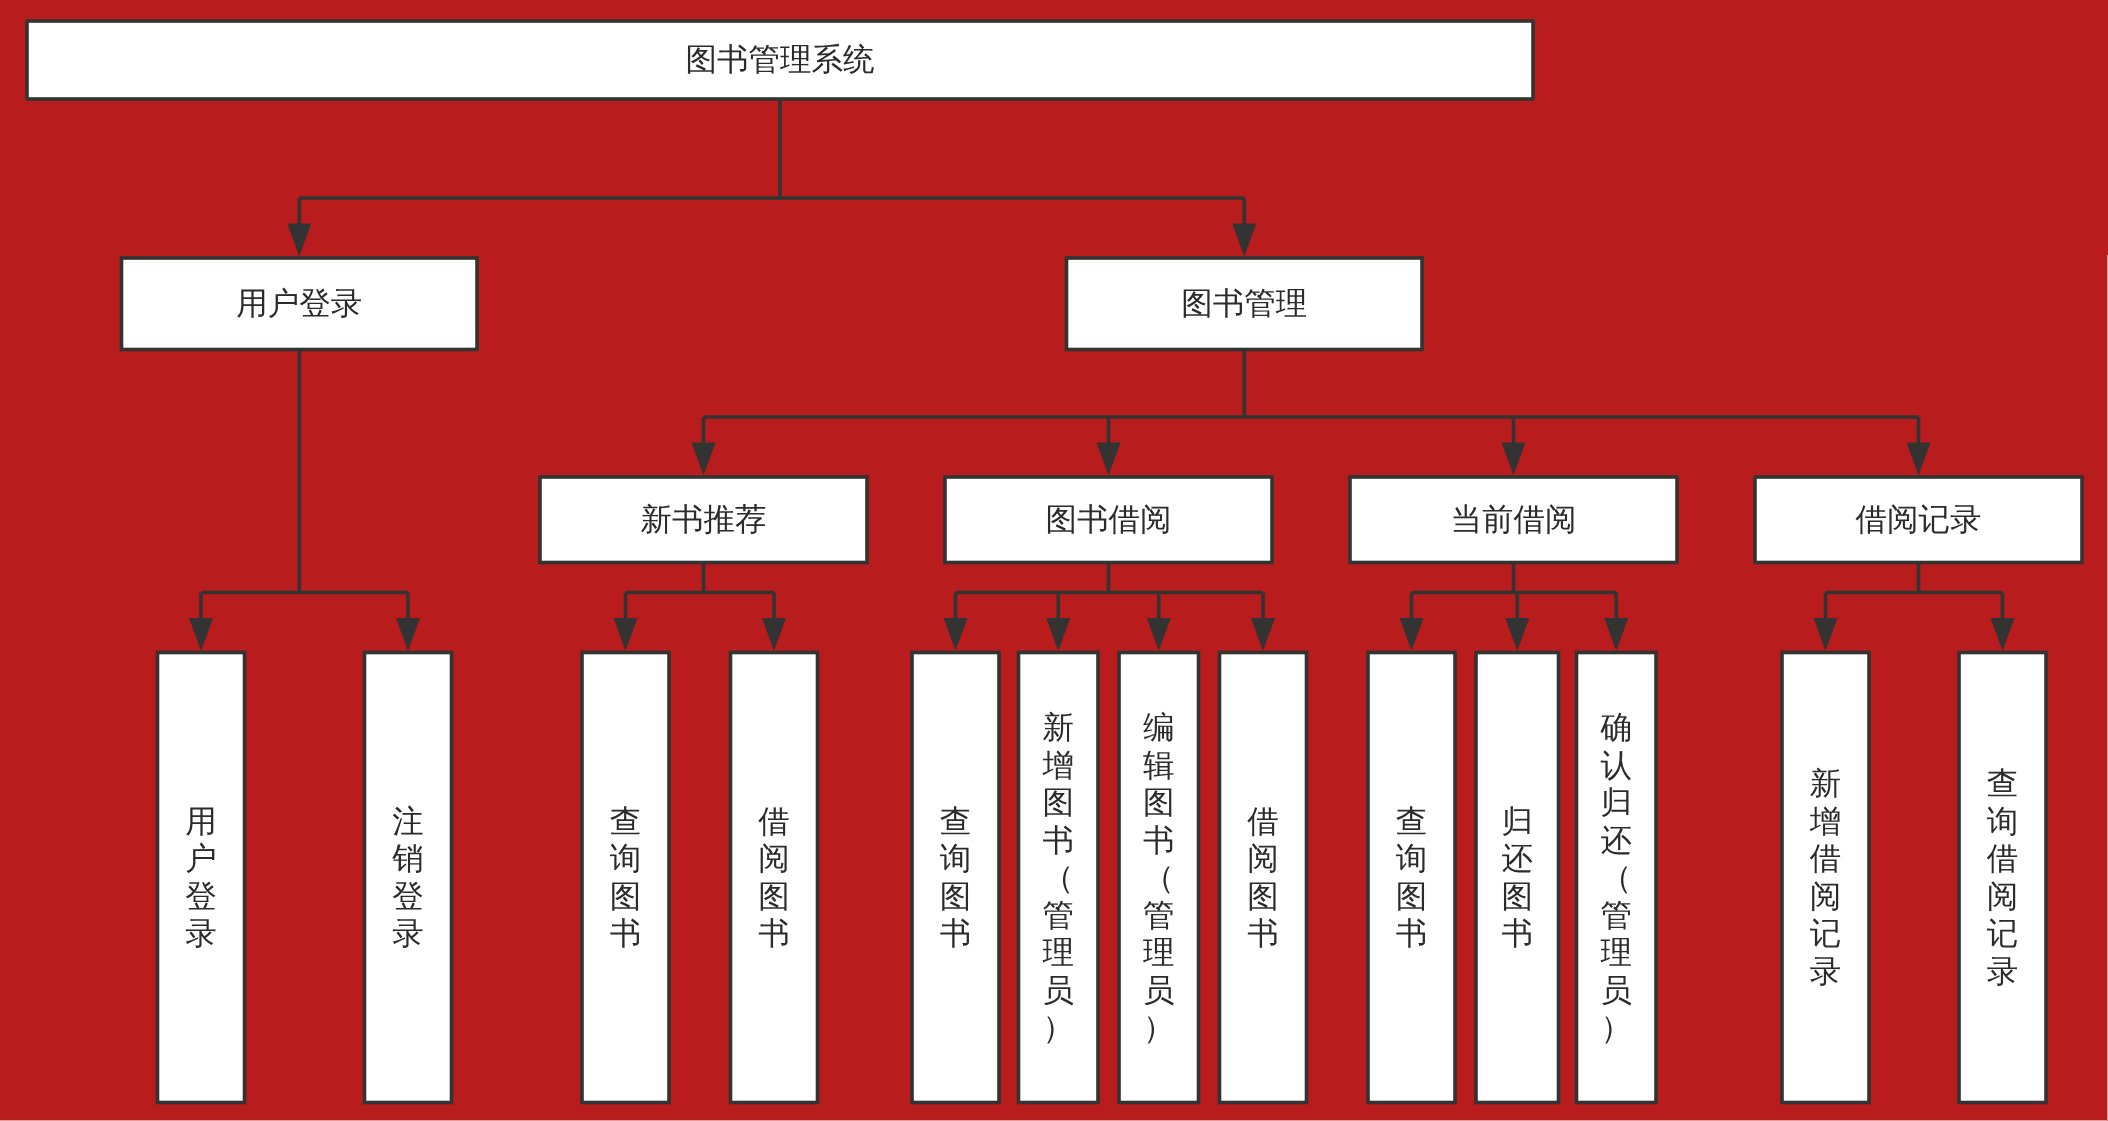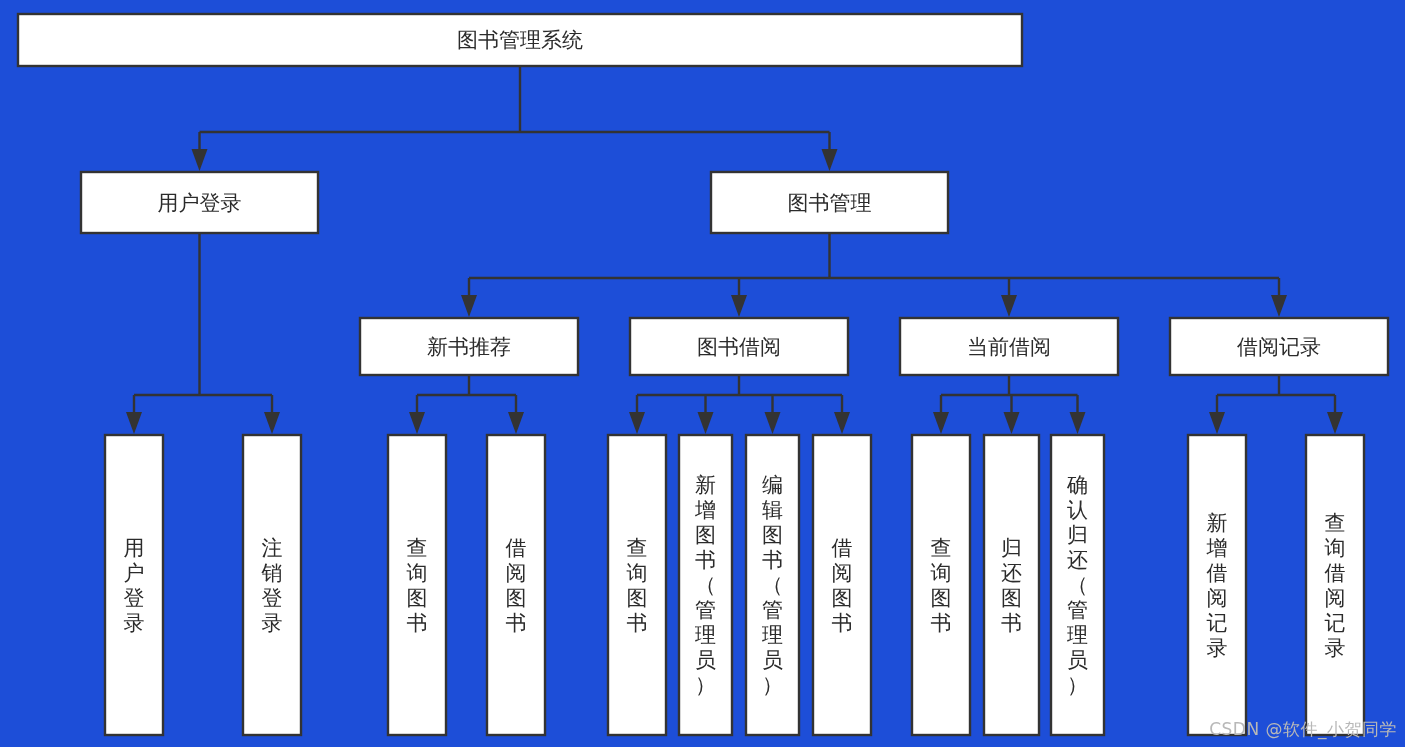--- a/index.html
+++ b/index.html
@@ -10,21 +10,21 @@
   body {
     width: 1405px;
     height: 747px;
     font-family: "DejaVu Sans", "Liberation Sans", sans-serif;
     overflow: hidden;
   }
   #diagram-root {
     position: relative;
     width: 1405px;
     height: 747px;
-    background: #1d4ed8;
+    background: #b91c1c;
   }
   svg.diagram-svg {
     position: absolute;
     top: 0;
     left: 0;
     width: 1405px;
     height: 747px;
   }
   .node-box {
     fill: #ffffff;
@@ -201,14 +201,13 @@
         <g>
           <rect x="1188" y="435" width="58" height="300" class="node-box"></rect>
           <text x="1217" y="529.5" class="node-label-v"><tspan x="1217" dy="0">新</tspan><tspan x="1217" dy="25">增</tspan><tspan x="1217" dy="25">借</tspan><tspan x="1217" dy="25">阅</tspan><tspan x="1217" dy="25">记</tspan><tspan x="1217" dy="25">录</tspan></text>
         </g>
         <g>
           <rect x="1306" y="435" width="58" height="300" class="node-box"></rect>
           <text x="1335" y="529.5" class="node-label-v"><tspan x="1335" dy="0">查</tspan><tspan x="1335" dy="25">询</tspan><tspan x="1335" dy="25">借</tspan><tspan x="1335" dy="25">阅</tspan><tspan x="1335" dy="25">记</tspan><tspan x="1335" dy="25">录</tspan></text>
         </g>
       </g>
     </svg>
-  <div class="watermark-text">CSDN @软件_小贺同学</div>
 </div>
 
 </body></html>

